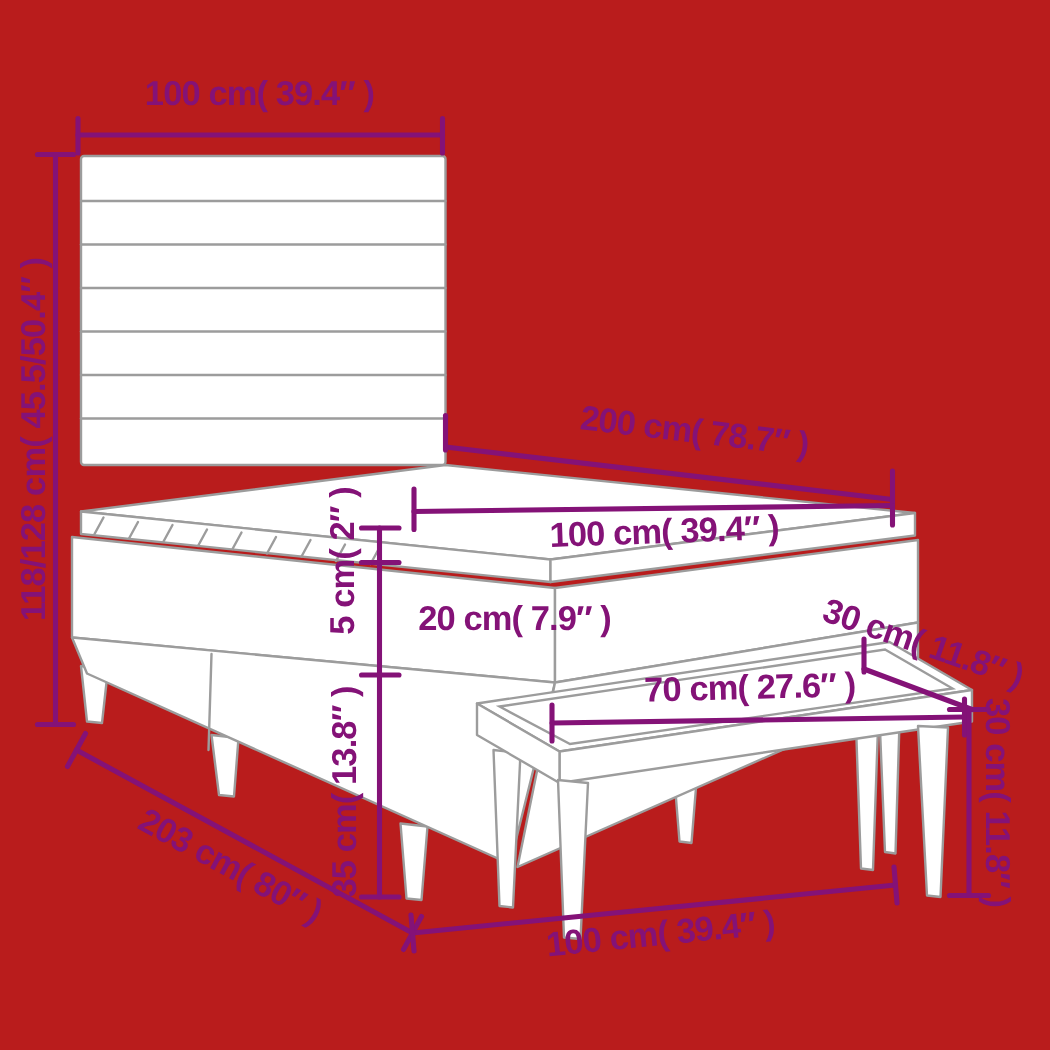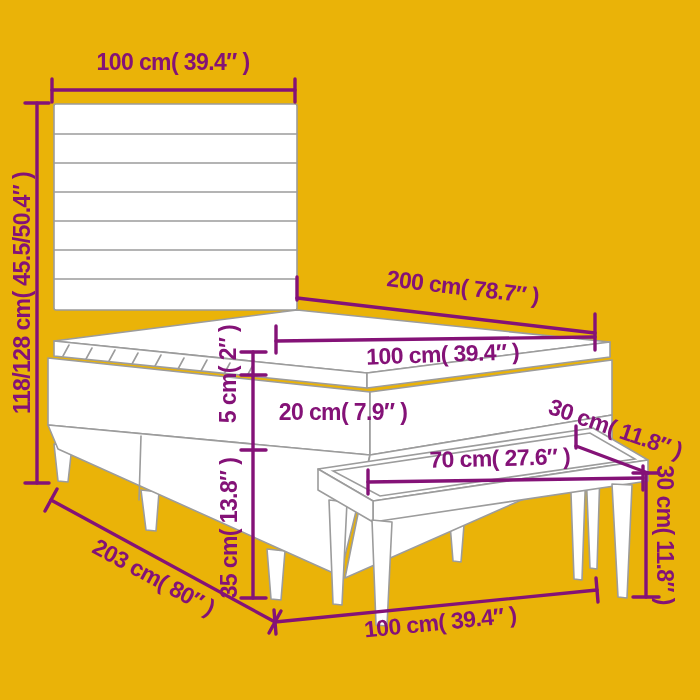--- a/index.html
+++ b/index.html
@@ -1,19 +1,19 @@
 <!DOCTYPE html>
 <html><head>
 <meta charset="utf-8">
 <style>
   html,body{margin:0;padding:0;background:#fff;}
   .stage{
     position:relative;
     width:700px;height:700px;
-    background:#eab308;
+    background:#b91c1c;
     overflow:hidden;
     font-family:"Liberation Sans","DejaVu Sans",sans-serif;
   }
   svg{display:block}
   .outline{fill:#ffffff;stroke:#9c9c9c;stroke-width:1.6;stroke-linejoin:round;stroke-linecap:round;}
   .outline-line{fill:none;stroke:#9c9c9c;stroke-width:1.6;stroke-linecap:round;}
   .dim{stroke:#841277;stroke-width:3.4;stroke-linecap:round;fill:none;}
   .dim-label{
     fill:#841277;
     font-family:"Liberation Sans","DejaVu Sans",sans-serif;

